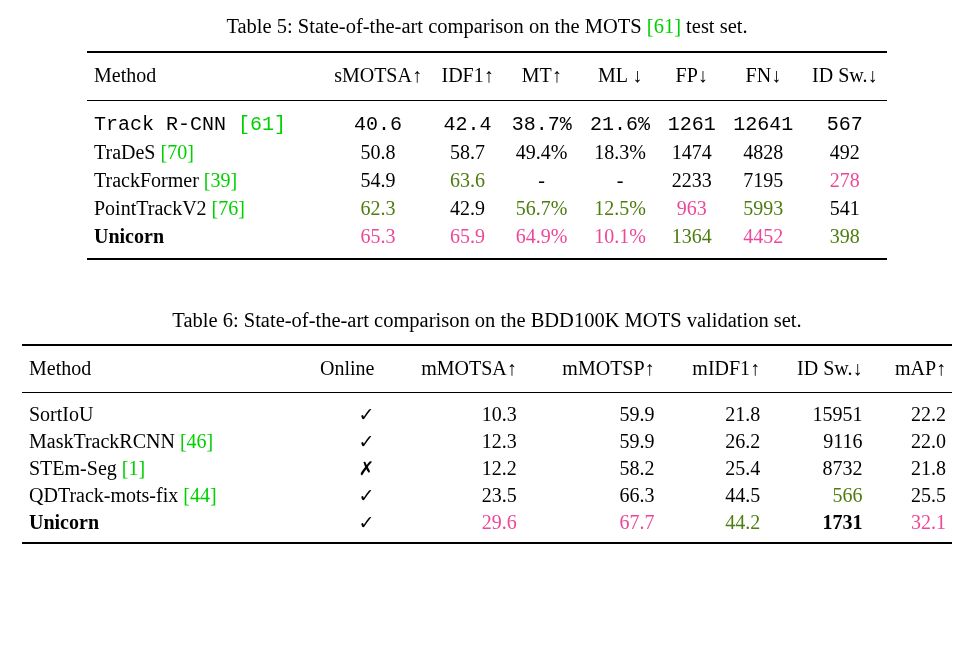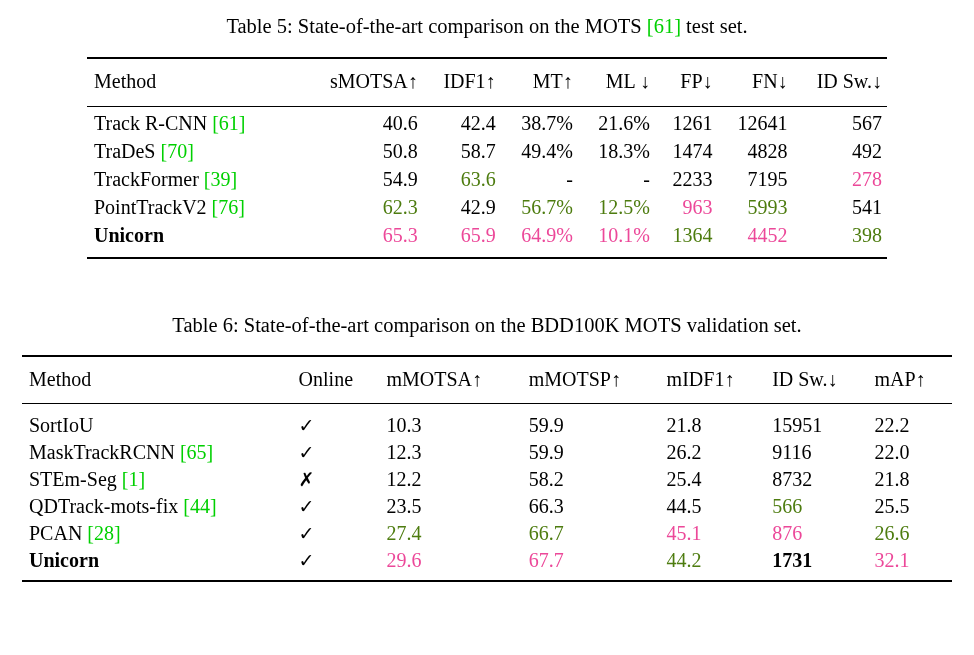--- a/index.html
+++ b/index.html
@@ -28,21 +28,21 @@
     line-height: 1.2;
     margin: 0;
     padding: 0;
   }
   .tbl-wrap {
     margin: 0 auto;
   }
   table {
     border-collapse: collapse;
     font-size: 20px;
-    margin: 8px auto;
+    margin: 2px auto;
   }
   table td, table th {
     padding: 0;
     font-weight: normal;
     white-space: nowrap;
   }
   .rule-top td, .rule-top th { border-top: 2.1px solid #000; }
   .rule-mid td, .rule-mid th { border-top: 1.1px solid #000; }
   .rule-bot td, .rule-bot th { border-bottom: 2.1px solid #000; }
 
@@ -57,29 +57,30 @@
   #table5 td {
     height: 28px;
     vertical-align: middle;
   }
   #table5 td.method {
     text-align: left;
     padding-left: 7px;
     padding-right: 12px;
   }
   #table5 td.num {
-    text-align: right;
+    text-align: center;
     padding-left: 5px;
     padding-right: 5px;
   }
   #table5 .hdr td.num {
-    text-align: right;
+    text-align: center;
   }
   #table5 tbody.body tr:first-child td {
-    padding-top: 3px;
+    padding-top: 10px;
+    font-family: Liberation Mono, monospace;
   }
   #table5 tbody.body tr:last-child td {
     padding-bottom: 7px;
   }
 
   
   #table6 {
     width: 930px;
   }
   #table6 .hdr td {
@@ -89,21 +90,21 @@
   #table6 td {
     height: 27px;
     vertical-align: middle;
   }
   #table6 td.method {
     text-align: left;
     padding-left: 7px;
     padding-right: 10px;
   }
   #table6 td.num {
-    text-align: left;
+    text-align: right;
     padding-left: 6px;
     padding-right: 6px;
   }
   #table6 tbody.body tr:first-child td {
     padding-top: 8px;
   }
   #table6 tbody.body tr:last-child td {
     padding-bottom: 6px;
   }
 
@@ -219,21 +220,21 @@
           <tr class="rule-mid">
             <td class="method"><span>SortIoU</span></td>
             <td class="num check">✓</td>
             <td class="num">10.3</td>
             <td class="num">59.9</td>
             <td class="num">21.8</td>
             <td class="num">15951</td>
             <td class="num">22.2</td>
           </tr>
           <tr>
-            <td class="method"><span>MaskTrackRCNN </span><span class="cite">[65]</span></td>
+            <td class="method"><span>MaskTrackRCNN </span><span class="cite">[46]</span></td>
             <td class="num check">✓</td>
             <td class="num">12.3</td>
             <td class="num">59.9</td>
             <td class="num">26.2</td>
             <td class="num">9116</td>
             <td class="num">22.0</td>
           </tr>
           <tr>
             <td class="method"><span>STEm-Seg </span><span class="cite">[1]</span></td>
             <td class="num cross">✗</td>
@@ -245,29 +246,20 @@
           </tr>
           <tr>
             <td class="method"><span>QDTrack-mots-fix </span><span class="cite">[44]</span></td>
             <td class="num check">✓</td>
             <td class="num">23.5</td>
             <td class="num">66.3</td>
             <td class="num">44.5</td>
             <td class="num b">566</td>
             <td class="num">25.5</td>
           </tr>
-          <tr>
-            <td class="method"><span>PCAN </span><span class="cite">[28]</span></td>
-            <td class="num check">✓</td>
-            <td class="num b">27.4</td>
-            <td class="num b">66.7</td>
-            <td class="num r">45.1</td>
-            <td class="num r">876</td>
-            <td class="num b">26.6</td>
-          </tr>
           <tr class="rule-bot">
             <td class="method"><span class="bold">Unicorn</span></td>
             <td class="num check">✓</td>
             <td class="num r">29.6</td>
             <td class="num r">67.7</td>
             <td class="num b">44.2</td>
             <td class="num bold">1731</td>
             <td class="num r">32.1</td>
           </tr>
         </tbody>

